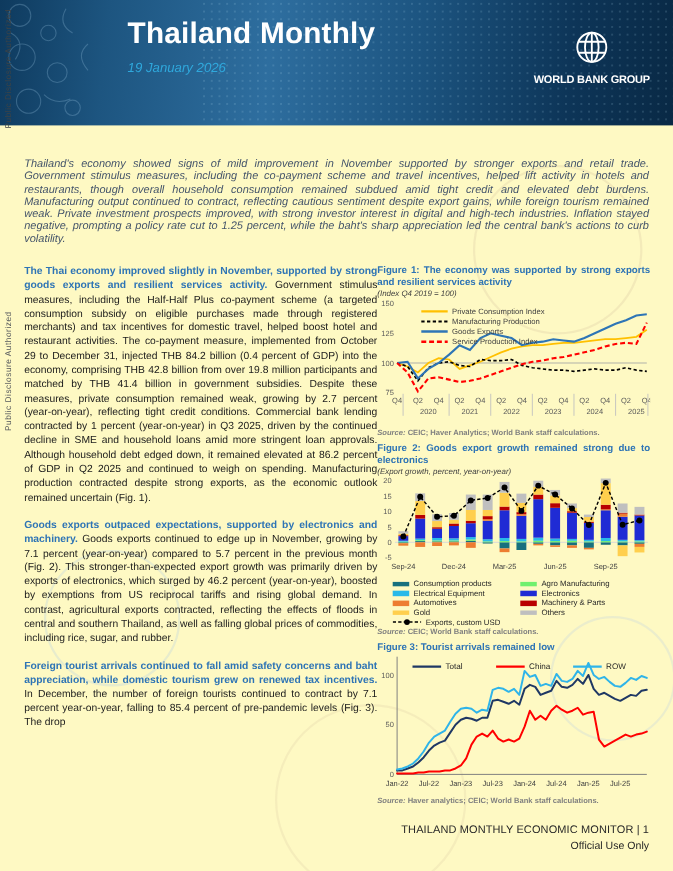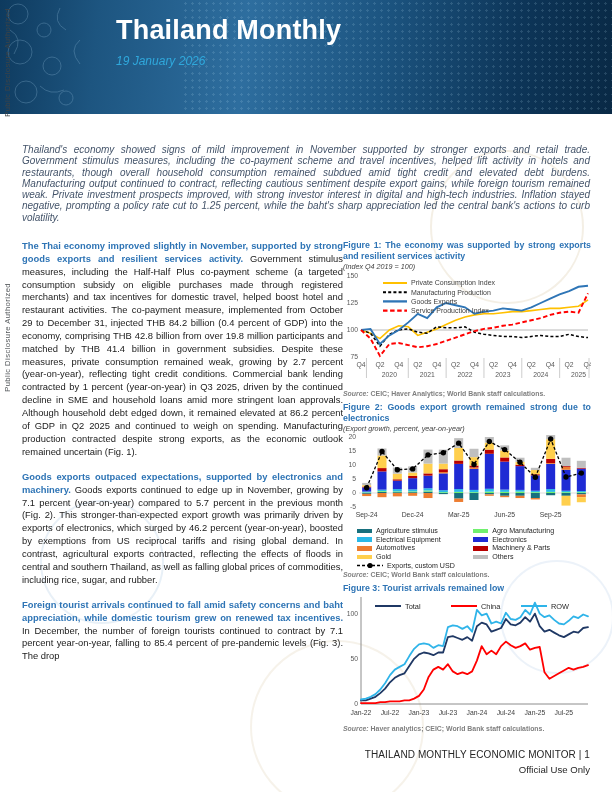--- a/index.html
+++ b/index.html
@@ -1,16 +1,16 @@
 <!DOCTYPE html>
 <html><head>
 <meta charset="utf-8">
 <style>
   html,body{margin:0;padding:0;background:#888;}
-  .page{position:relative;width:612px;height:792px;margin:0 auto;background:#ffffff;
+  .page{position:relative;width:612px;height:792px;margin:0 auto;background:#fef9c3;
         font-family:"Liberation Sans",sans-serif;overflow:hidden;}
   
   .wm{position:absolute;border-radius:50%;pointer-events:none;}
   .wm1{width:150px;height:150px;border:2px solid rgba(216,196,160,0.28);left:430px;top:150px;}
   .wm2{width:120px;height:120px;border:2px solid rgba(180,205,230,0.30);left:40px;top:500px;}
   .wm3{width:170px;height:170px;border:2px solid rgba(216,196,160,0.22);left:250px;top:640px;}
   .wm4{width:110px;height:110px;border:2px solid rgba(180,205,230,0.25);left:500px;top:560px;}
 
   
   .pda{position:absolute;left:3px;writing-mode:vertical-rl;transform:rotate(180deg);
@@ -80,20 +80,30 @@
           <circle cx="52" cy="66" r="9"></circle>
         <circle cx="26" cy="92" r="11"></circle>
           <circle cx="66" cy="98" r="7"></circle>
         <path d="M10 30 q14 8 4 24 M60 8 q-8 14 6 22 M80 40 q-12 10 0 24 M40 86 q10 10 24 4"></path>
       </g>
     </svg>
     <div class="banner-dots"></div>
     <div class="title-block">
       <div class="title">Thailand Monthly</div>
       <div class="date">19 January 2026</div>
+    </div>
+    <div class="logo">
+      <svg width="42" height="42" viewBox="0 0 42 42">
+        <g fill="none" stroke="#ffffff" stroke-width="1.7">
+          <circle cx="21" cy="21" r="13.2"></circle>
+          <ellipse cx="21" cy="21" rx="6.2" ry="13.2"></ellipse>
+          <path d="M8.6 16 h24.8 M8.6 26 h24.8 M21 7.8 v26.4"></path>
+        </g>
+      </svg>
+      <div class="logo-text">WORLD BANK GROUP</div>
     </div>
   </header>
 
   <div class="pda pda1">Public Disclosure Authorized</div>
   <div class="pda pda2">Public Disclosure Authorized</div>
 
   <p class="summary">Thailand's economy showed signs of mild improvement in November supported by stronger exports and retail trade. Government stimulus measures, including the co-payment scheme and travel incentives, helped lift activity in hotels and restaurants, though overall household consumption remained subdued amid tight credit and elevated debt burdens. Manufacturing output continued to contract, reflecting cautious sentiment despite export gains, while foreign tourism remained weak. Private investment prospects improved, with strong investor interest in digital and high-tech industries. Inflation stayed negative, prompting a policy rate cut to 1.25 percent, while the baht's sharp appreciation led the central bank's actions to curb volatility.</p>
 
   <div class="content">
 
@@ -305,21 +315,21 @@
             <circle cx="238.33333333333334" cy="40.12" r="2.7" fill="#000000"></circle>
             <text x="23.666666666666668" y="84" font-family="Liberation Sans, sans-serif" font-size="6.8" fill="#404040" text-anchor="middle">Sep-24</text>
             <text x="69.66666666666667" y="84" font-family="Liberation Sans, sans-serif" font-size="6.8" fill="#404040" text-anchor="middle">Dec-24</text>
             <text x="115.66666666666667" y="84" font-family="Liberation Sans, sans-serif" font-size="6.8" fill="#404040" text-anchor="middle">Mar-25</text>
             <text x="161.66666666666669" y="84" font-family="Liberation Sans, sans-serif" font-size="6.8" fill="#404040" text-anchor="middle">Jun-25</text>
             <text x="207.66666666666669" y="84" font-family="Liberation Sans, sans-serif" font-size="6.8" fill="#404040" text-anchor="middle">Sep-25</text>
           </svg>
         <div id="fig2legend" class="fig2-legend">
             <div class="lg-item">
               <span class="lg-swatch" style="background: rgb(23, 112, 126);"></span>
-              <span>Agriculture stimulus</span>
+              <span>Consumption products</span>
             </div>
             <div class="lg-item">
               <span class="lg-swatch" style="background: rgb(112, 240, 110);"></span>
               <span>Agro Manufacturing</span>
             </div>
             <div class="lg-item">
               <span class="lg-swatch" style="background: rgb(41, 185, 232);"></span>
               <span>Electrical Equipment</span>
             </div>
             <div class="lg-item">

